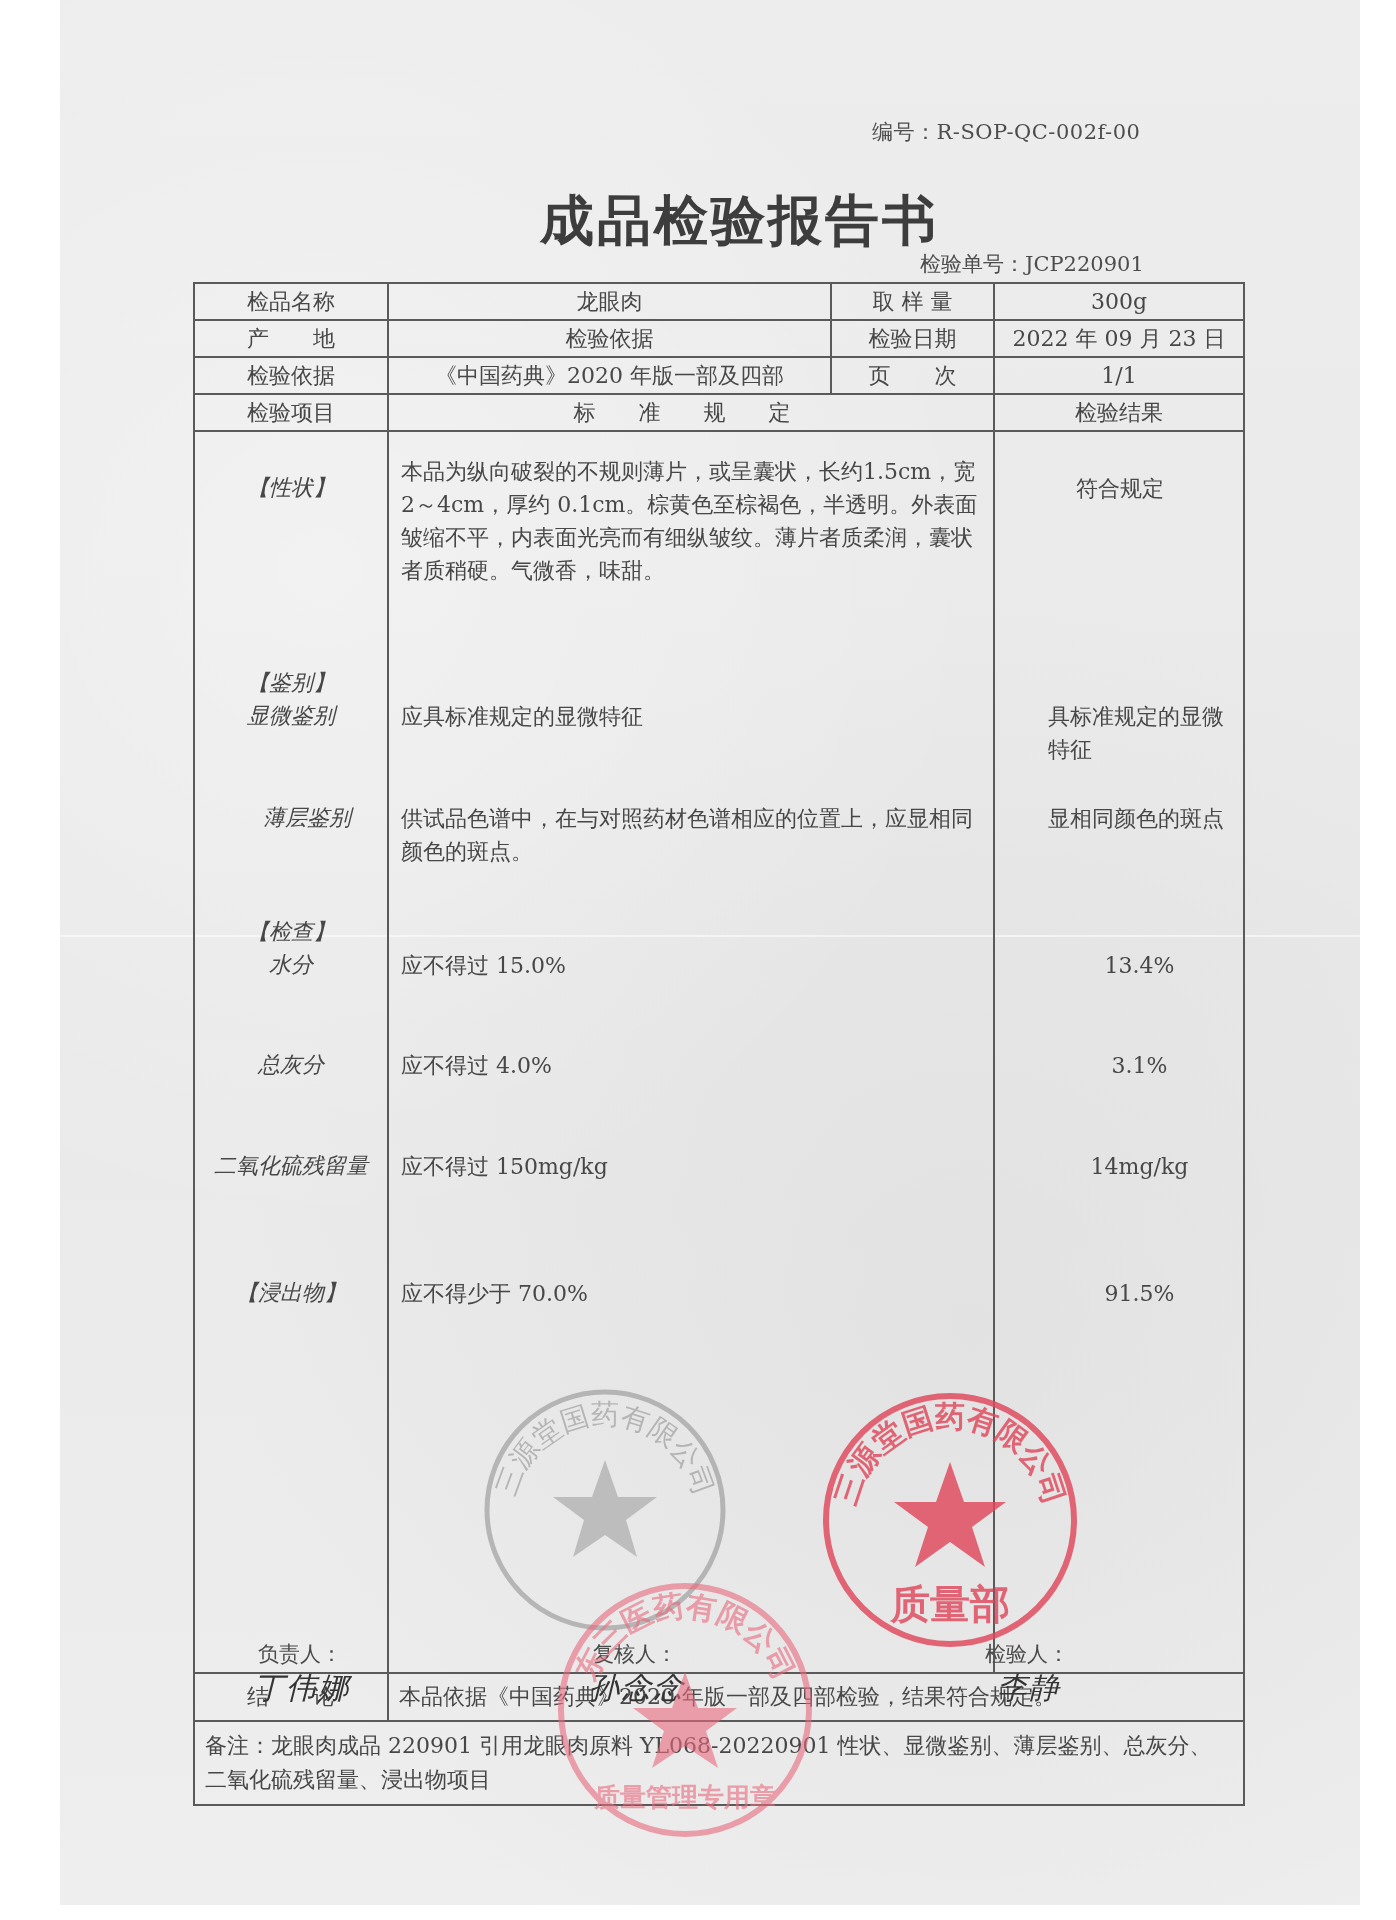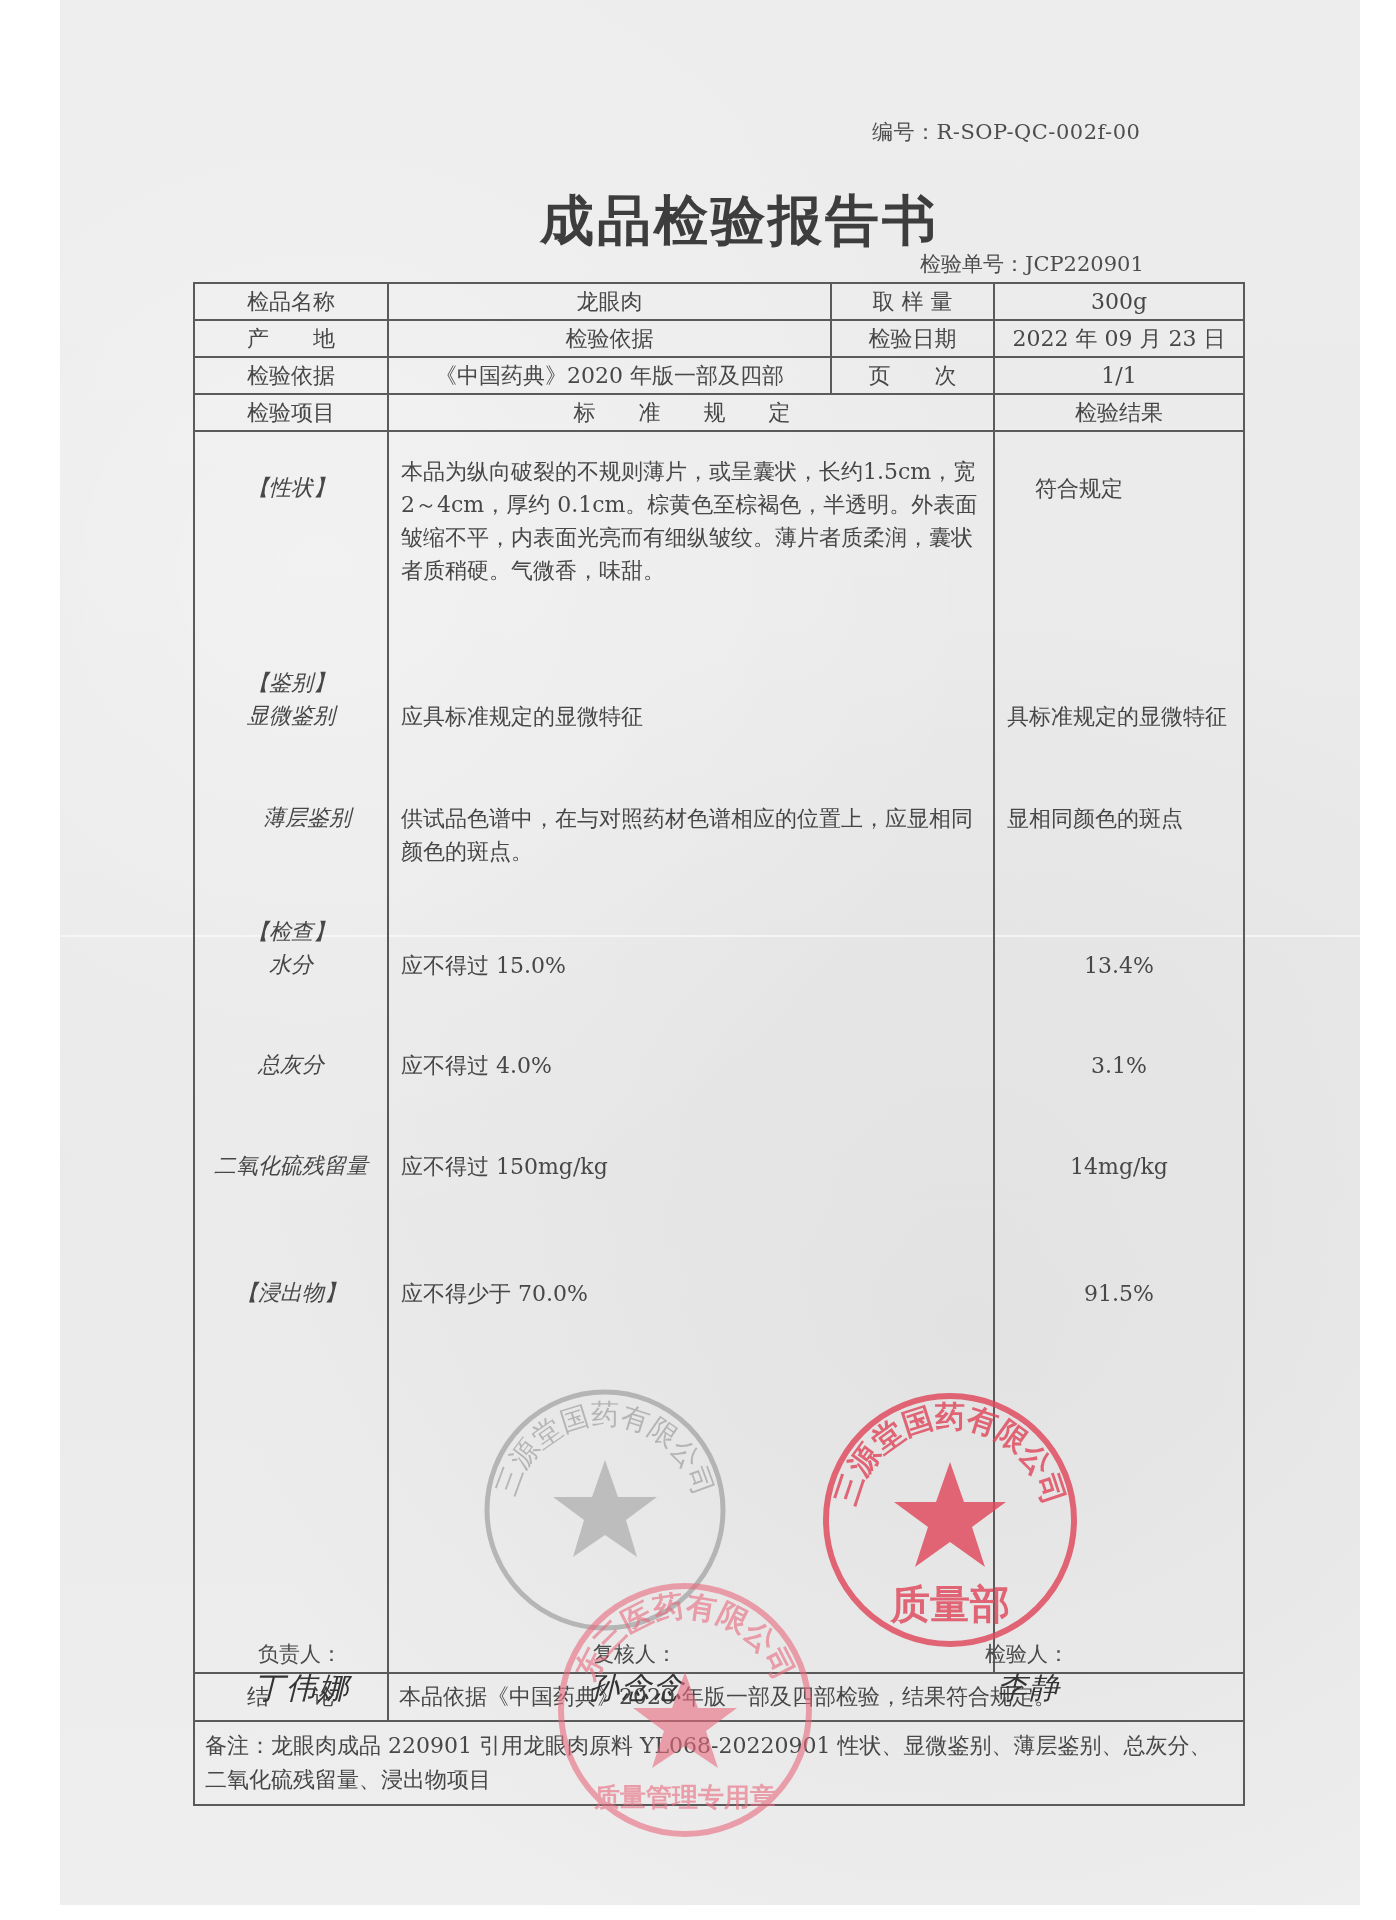--- a/index.html
+++ b/index.html
@@ -114,21 +114,21 @@
           <div class="item crit" style="top:23px; left:12px; right:6px;">本品为纵向破裂的不规则薄片，或呈囊状，长约1.5cm，宽 2～4cm，厚约 0.1cm。棕黄色至棕褐色，半透明。外表面皱缩不平，内表面光亮而有细纵皱纹。薄片者质柔润，囊状者质稍硬。气微香，味甜。</div>
           <div class="item crit" style="top:268px; left:12px;">应具标准规定的显微特征</div>
           <div class="item crit" style="top:370px; left:12px; right:14px;">供试品色谱中，在与对照药材色谱相应的位置上，应显相同颜色的斑点。</div>
           <div class="item crit" style="top:517px; left:12px;">应不得过 15.0%</div>
           <div class="item crit" style="top:617px; left:12px;">应不得过 4.0%</div>
           <div class="item crit" style="top:718px; left:12px;">应不得过 150mg/kg</div>
           <div class="item crit" style="top:845px; left:12px;">应不得少于 70.0%</div>
         </div>
       </td>
       <td style="padding:0; vertical-align:top;">
-        <div class="item-block" style="height:1240px;">
+        <div class="item-block" style="height:1240px;margin-left:41px;">
           <div class="item result" style="top:40px; left:40px;">符合规定</div>
           <div class="item result" style="top:268px; left:12px; right:6px;">具标准规定的显微特征</div>
           <div class="item result" style="top:370px; left:12px;">显相同颜色的斑点</div>
           <div class="item result result-center" style="top:517px;">13.4%</div>
           <div class="item result result-center" style="top:617px;">3.1%</div>
           <div class="item result result-center" style="top:718px;">14mg/kg</div>
           <div class="item result result-center" style="top:845px;">91.5%</div>
         </div>
       </td>
     </tr>

